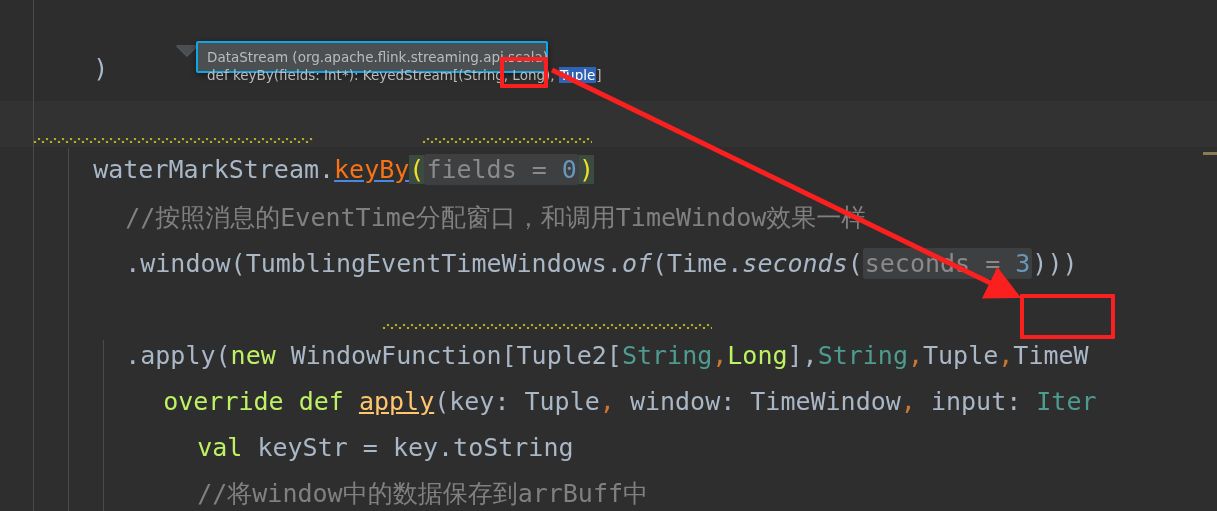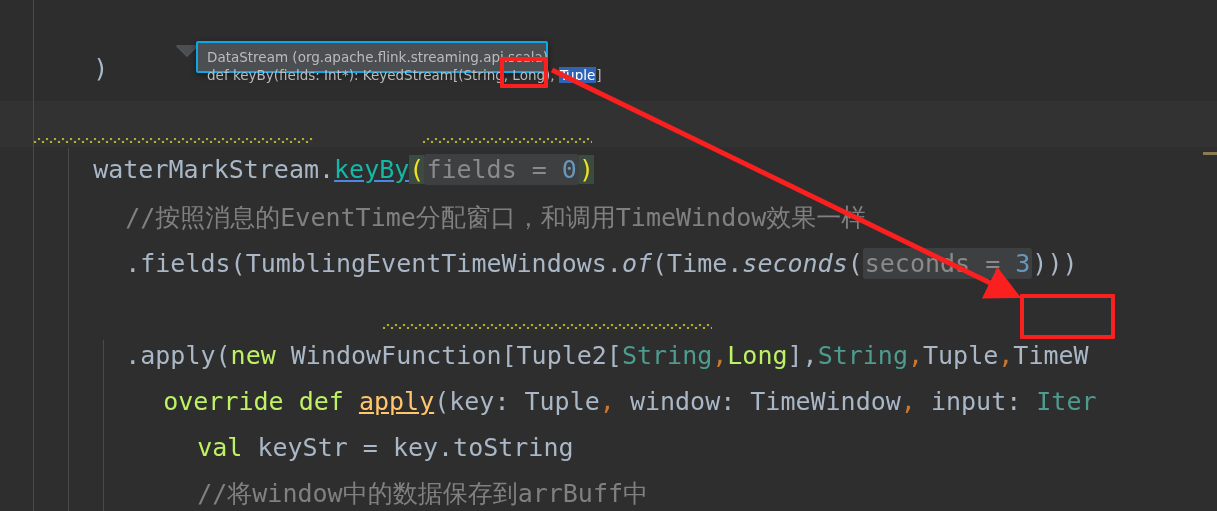--- a/index.html
+++ b/index.html
@@ -79,21 +79,21 @@
     border-radius: 3px;
     padding: 1px 2px;
   }
   
   .brace-hl {
     background: #3b4b40;
   }
 
   
   .ctrl-link {
-    color: #14b8a6;
+    color: #f97316;
     text-decoration: underline;
     text-decoration-color: #4a88e0;
   }
 
   
   .squiggle {
     position: absolute;
     height: 5px;
     background-image:
       radial-gradient(circle at 2px 4px, #bbb529 1.4px, transparent 1.6px),
@@ -176,21 +176,21 @@
     <span class="tok-plain">waterMarkStream.</span><span class="ctrl-link">keyBy</span><span class="tok-paren-y brace-hl">(</span><span class="inlay"><span>fields = </span><span class="tok-num">0</span></span><span class="tok-paren-y brace-hl">)</span>
   </div>
   <div class="squiggle" style="left:33px; top:138px; width:280px;"></div>
   <div class="squiggle" style="left:422px; top:138px; width:170px;"></div>
 
   <div class="code-line tok-comment" style="top:149px; left:65px; font-family:'DejaVu Sans Mono', monospace;">
     <span>//按照消息的EventTime分配窗口，和调用TimeWindow效果一样</span>
   </div>
 
   <div class="code-line" style="top:195px; left:65px;">
-    <span class="tok-plain">.fields(TumblingEventTimeWindows.</span><span class="tok-plain tok-italic">of</span><span class="tok-plain">(Time.</span><span class="tok-plain tok-italic">seconds</span><span class="tok-plain">(</span><span class="inlay"><span>seconds = </span><span class="tok-num">3</span></span><span class="tok-plain">)))</span>
+    <span class="tok-plain">.window(TumblingEventTimeWindows.</span><span class="tok-plain tok-italic">of</span><span class="tok-plain">(Time.</span><span class="tok-plain tok-italic">seconds</span><span class="tok-plain">(</span><span class="inlay"><span>seconds = </span><span class="tok-num">3</span></span><span class="tok-plain">)))</span>
   </div>
 
 
   <div class="code-line" style="top:287px; left:65px;">
     <span class="tok-plain">.apply(</span><span class="tok-kw">new</span><span class="tok-plain"> WindowFunction[Tuple2[</span><span class="tok-teal">String</span><span class="tok-comma-o">,</span><span class="tok-kw">Long</span><span class="tok-plain">],</span><span class="tok-teal">String</span><span class="tok-comma-o">,</span><span class="tok-plain">Tuple</span><span class="tok-comma-o">,</span><span class="tok-plain">TimeW</span>
   </div>
   <div class="squiggle" style="left:382px; top:324px; width:330px;"></div>
 
   <div class="code-line" style="top:333px; left:103px;">
     <span class="tok-kw">override</span><span class="tok-plain"> </span><span class="tok-kw">def</span><span class="tok-plain"> </span><span class="tok-method">apply</span><span class="tok-plain">(key: Tuple</span><span class="tok-comma-o">,</span><span class="tok-plain"> window: TimeWindow</span><span class="tok-comma-o">,</span><span class="tok-plain"> input: </span><span class="tok-teal">Iter</span>

